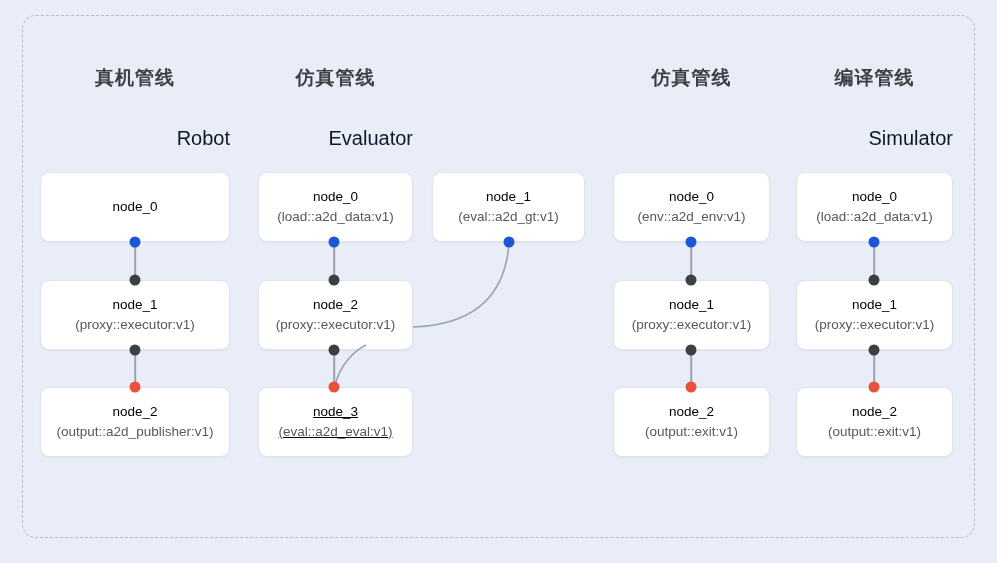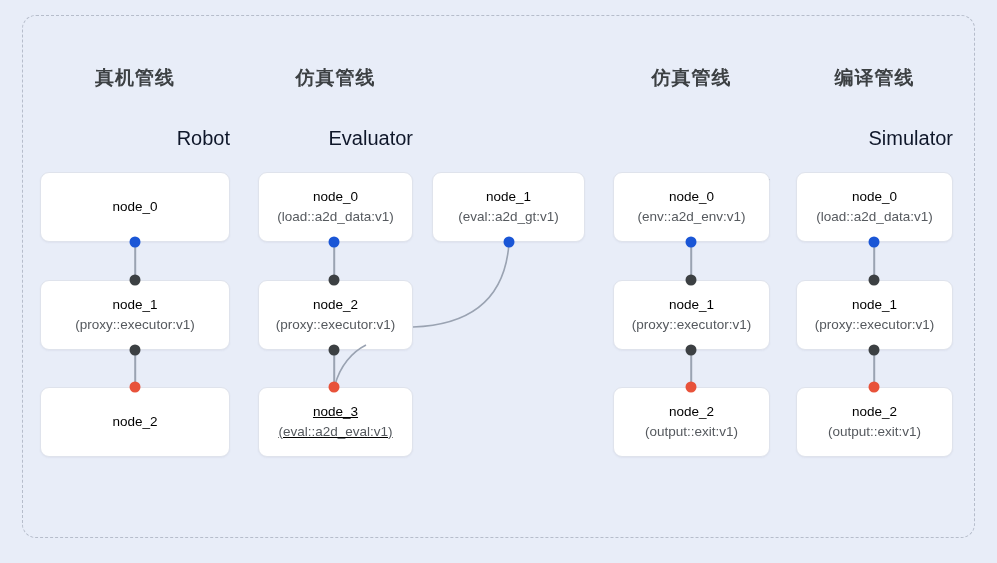--- a/index.html
+++ b/index.html
@@ -135,20 +135,21 @@
     <div class="node-box" style="left:40px; top:280px; width:190px; height:70px;">
       <div class="node-name">node_1</div>
       <div class="node-type">(proxy::executor:v1)</div>
     </div>
     <div class="port black" style="left:135px; top:350px;"></div>
     <div class="link-v" style="left:135px; top:350px; height:37px;"></div>
     <div class="port red" style="left:135px; top:387px;"></div>
 
     <div class="node-box" style="left:40px; top:387px; width:190px; height:70px;">
       <div class="node-name">node_2</div>
+      <div class="node-type">(output::a2d_publisher:v1)</div>
     </div>
   </div>
 
   <div class="column">
     <div class="col-title-cn" style="left:258px; top:68px; width:155px;">仿真管线</div>
     <div class="col-title-en" style="left:258px; top:128px; width:155px;">Evaluator</div>
 
     <div class="node-box" style="left:258px; top:172px; width:155px; height:70px;">
       <div class="node-name">node_0</div>
       <div class="node-type">(load::a2d_data:v1)</div>

